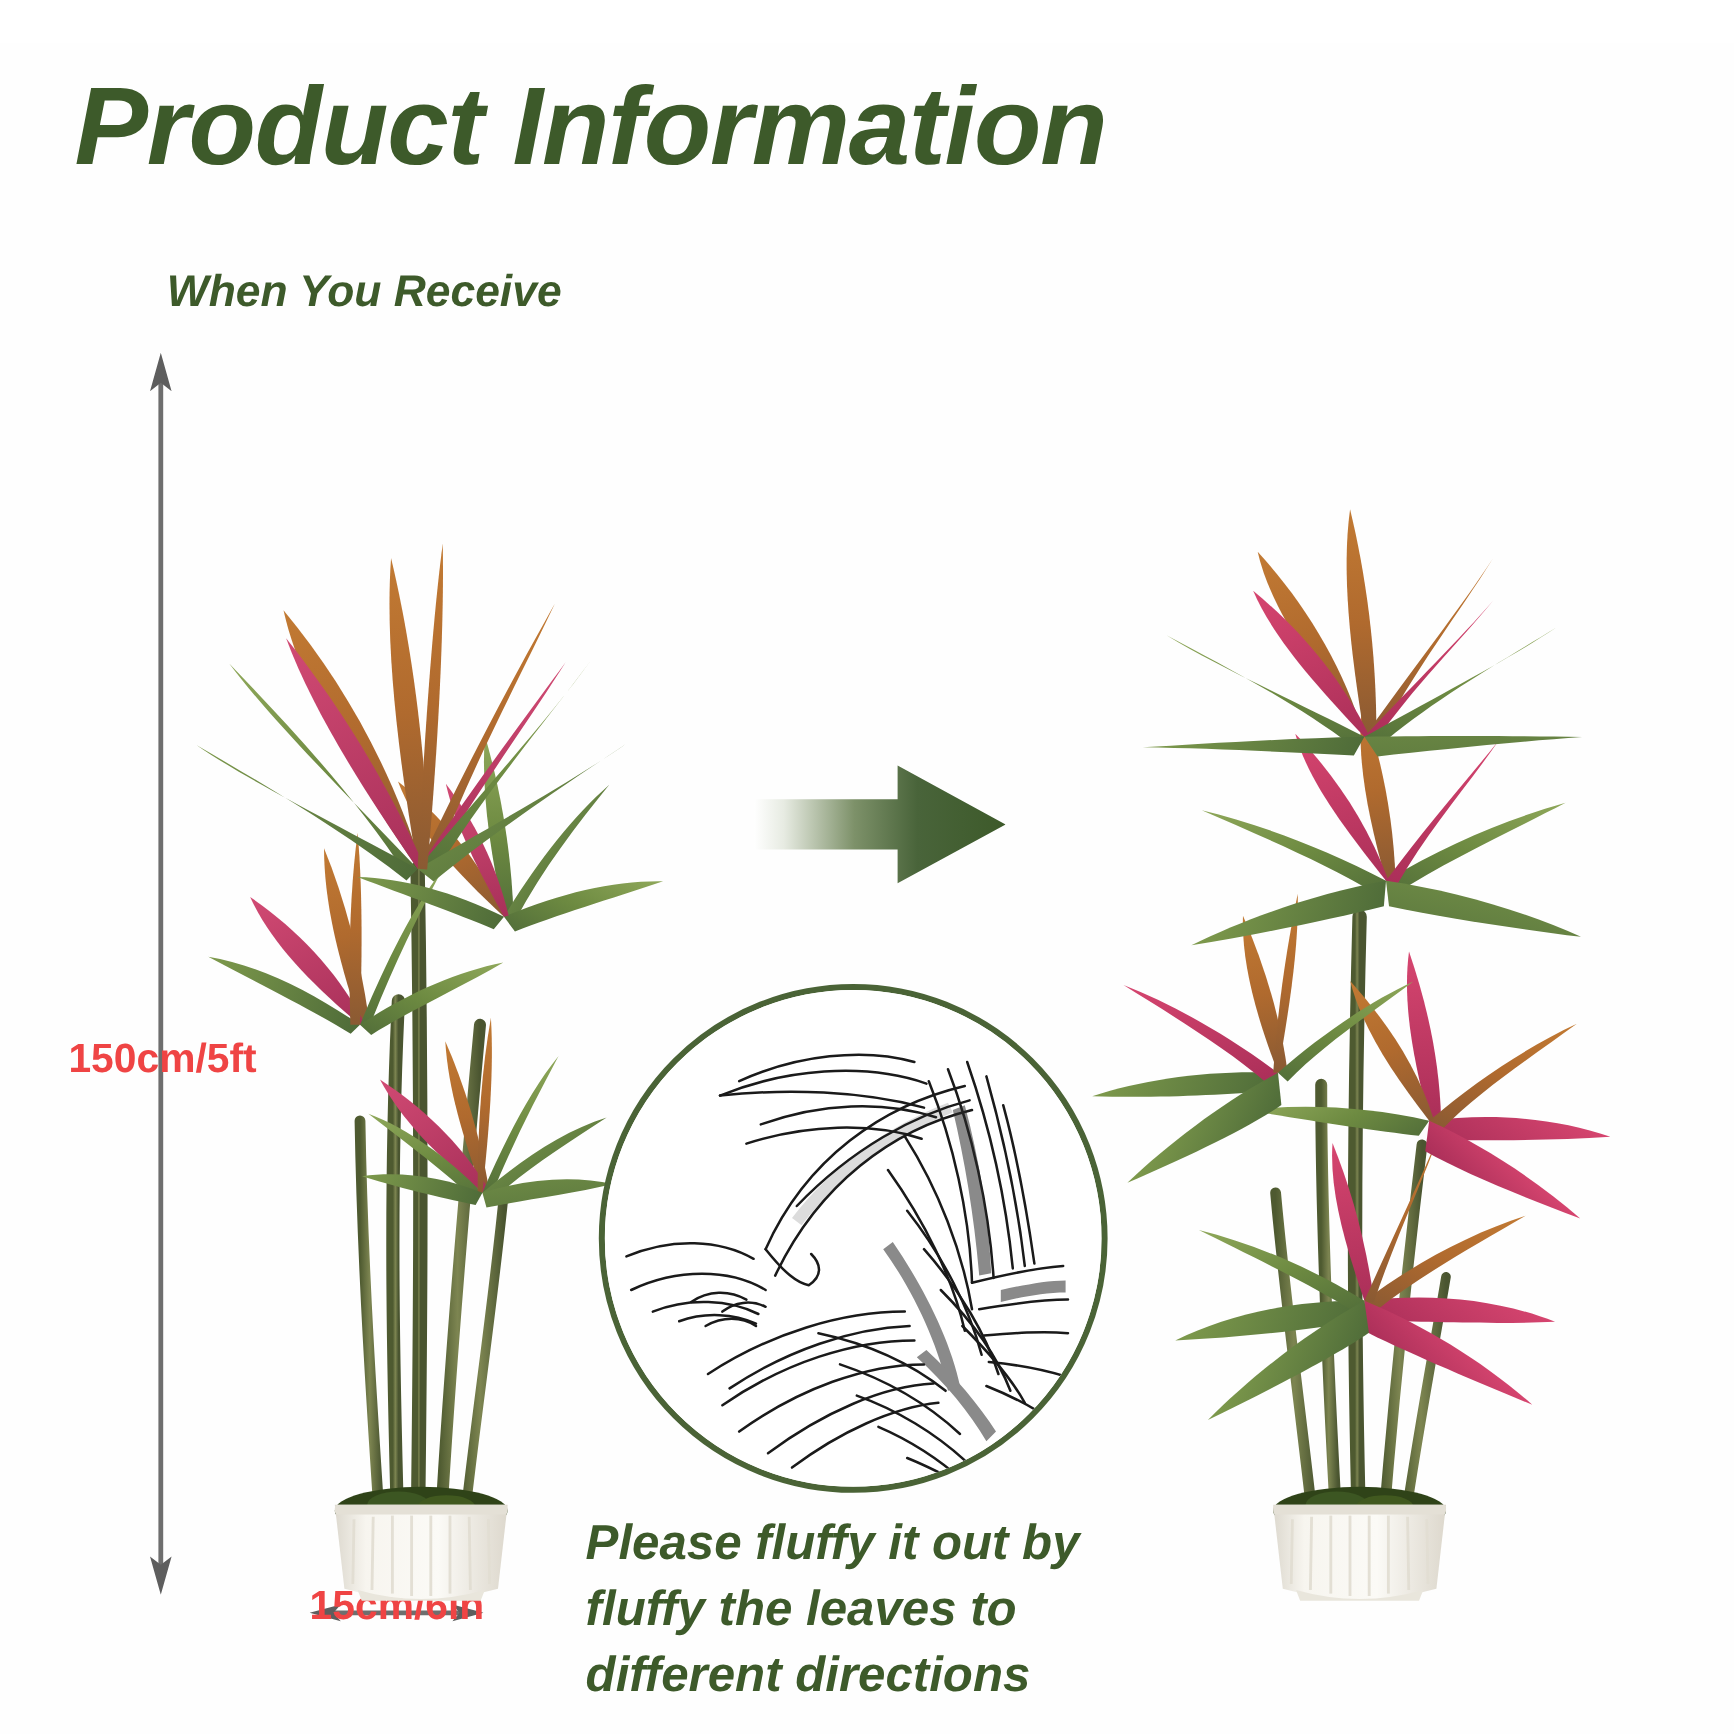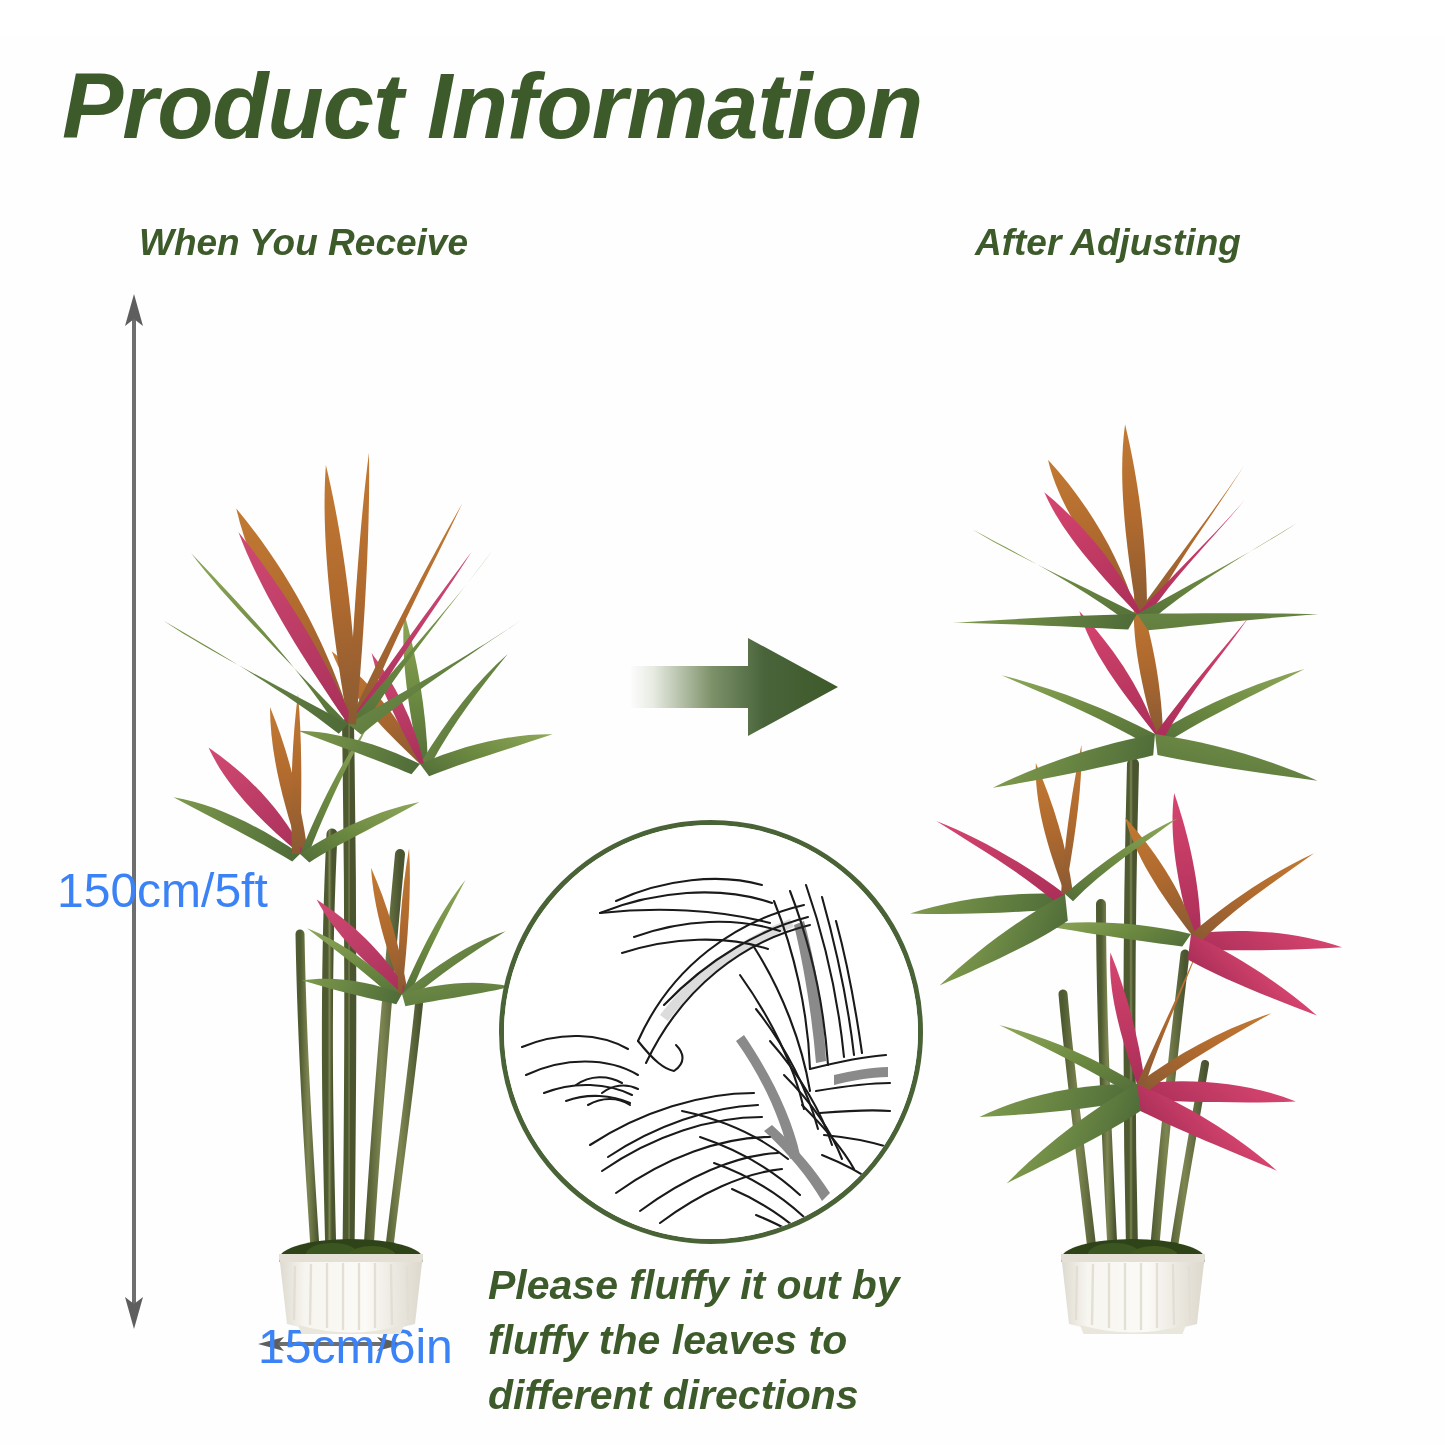--- a/index.html
+++ b/index.html
@@ -47,24 +47,24 @@
     left: 118px; top: 258px;
     width: 32px; height: 1035px;
   }
   #width-arrow {
     position: absolute;
     left: 258px; top: 1293px;
     width: 145px; height: 30px;
   }
   .dim-label {
     position: absolute;
-    font-size: 48px;
-    color: #3b82f6;
+    font-size: 34px;
+    color: #ef4444;
     white-space: nowrap;
-    font-weight: normal;
+    font-weight: bold;
   }
   #label-height { left: 57px; top: 827px; }
   #label-width  { left: 258px; top: 1283px; }
 
   
   #transition-arrow {
     position: absolute;
     left: 628px; top: 596px;
     width: 210px; height: 108px;
   }
@@ -105,21 +105,20 @@
   #instruction div { white-space: nowrap; }
 </style>
 </head>
 <body>
 
 <div id="page">
 
   <div id="title">Product Information</div>
 
   <div class="col-caption" id="caption-left">When You Receive</div>
-  <div class="col-caption" id="caption-right">After Adjusting</div>
 
   <svg id="height-arrow" viewBox="0 0 32 1035">
     <line x1="16" y1="14" x2="16" y2="1021" stroke="#6e6e6e" stroke-width="4"></line>
     <polygon points="16,0 25,32 16,25 7,32" fill="#5e5e5e"></polygon>
     <polygon points="16,1035 25,1003 16,1010 7,1003" fill="#5e5e5e"></polygon>
   </svg>
   <div class="dim-label" id="label-height">150cm/5ft</div>
 
   <svg id="width-arrow" viewBox="0 0 145 30">
     <line x1="12" y1="15" x2="133" y2="15" stroke="#6e6e6e" stroke-width="4"></line>

